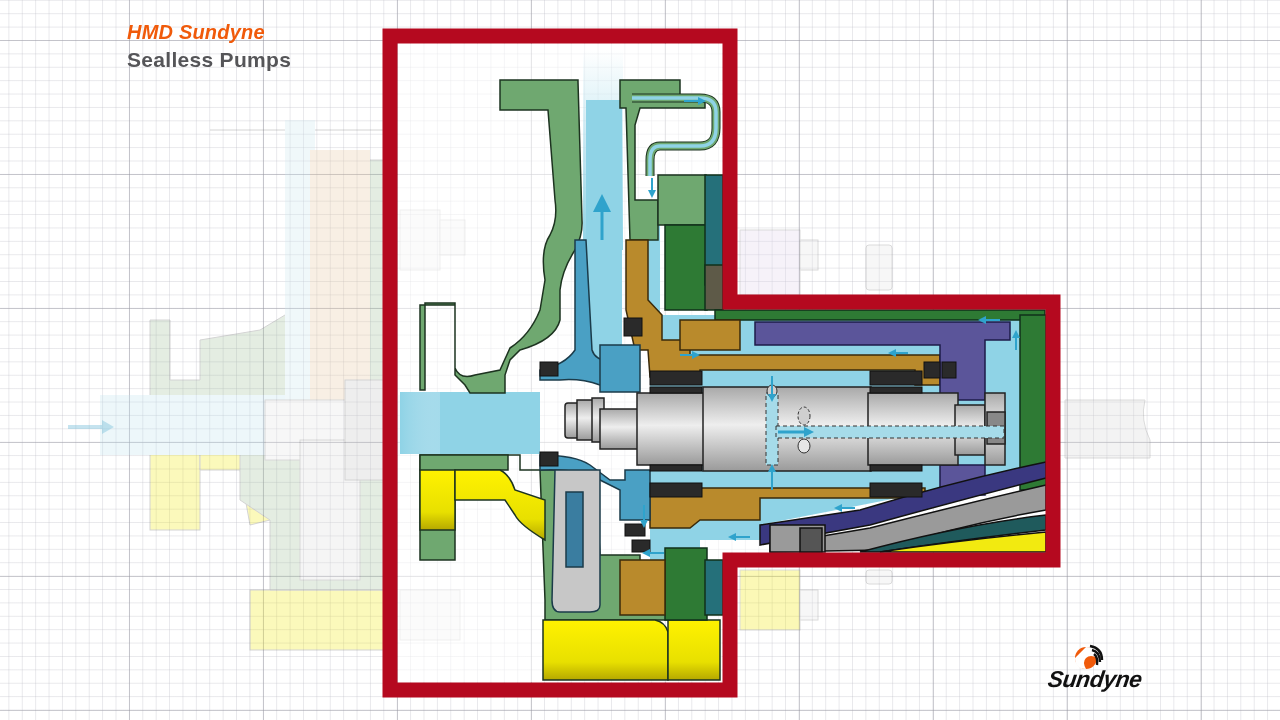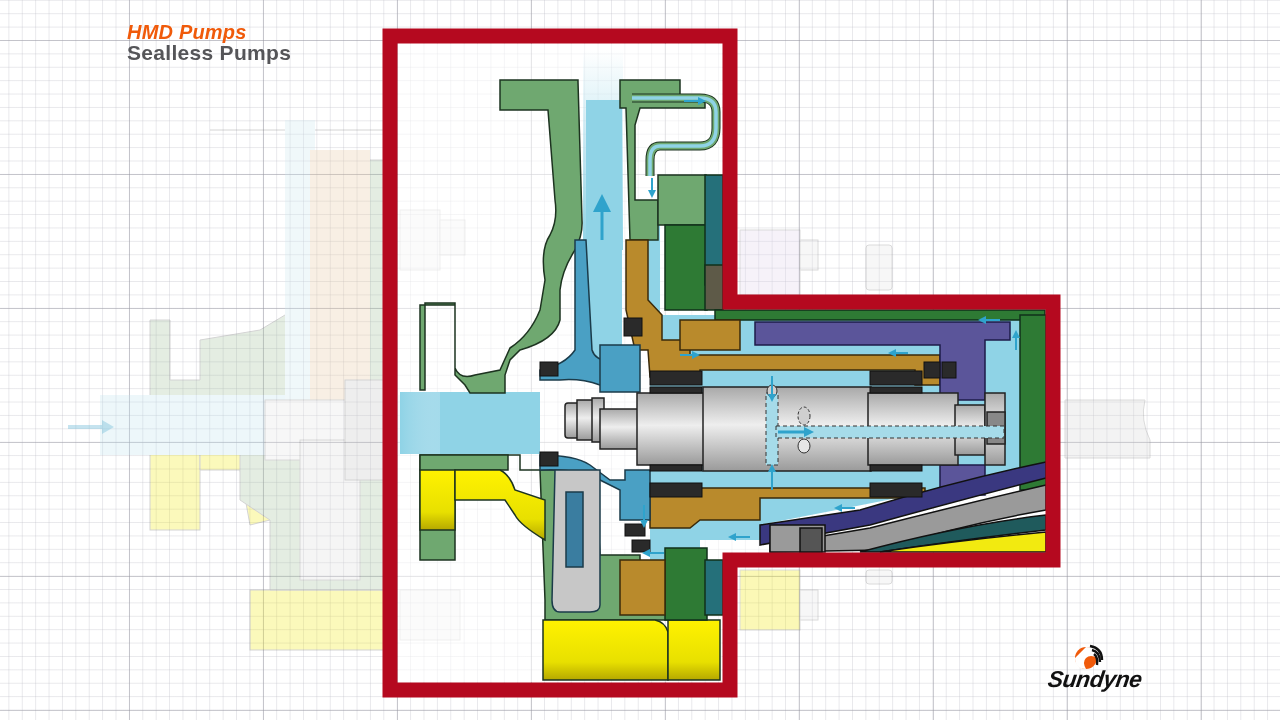--- a/index.html
+++ b/index.html
@@ -19,40 +19,40 @@
     background-position: -5px 40px, -5px 40px, -5px 40px, -5px 40px;
   }
   .title {
     position: absolute; left: 127px; top: 22px; line-height: 1;
   }
   .title .line1 {
     display: block; font-weight: bold; font-style: italic; font-size: 20px;
     color: #f05a0a; letter-spacing: 0.2px;
   }
   .title .line2 {
-    display: block; font-weight: bold; font-size: 21px;
+    display: block; margin-top: 7px; font-weight: bold; font-size: 21px;
     color: #555558; letter-spacing: 0.3px;
   }
   svg.diagram { position: absolute; left: 0; top: 0; }
   .logo {
     position: absolute; left: 1048px; top: 644px; width: 130px; height: 48px;
   }
   .logo .word {
     position: absolute; left: 0; top: 22px; font-size: 23px; font-weight: bold;
     font-style: italic; color: #111; letter-spacing: -0.5px;
     transform: skewX(-8deg);
   }
 </style>
 </head>
 <body>
 
 <div class="grid"></div>
 
 <div class="title">
-  <span class="line1">HMD Pumps</span>
+  <span class="line1">HMD Sundyne</span>
   <span class="line2">Sealless Pumps</span>
 </div>
 
 <svg class="diagram" width="1280" height="720" viewBox="0 0 1280 720" xmlns="http://www.w3.org/2000/svg">
   <defs>
     <linearGradient id="shaftGrad" x1="0" y1="0" x2="0" y2="1">
       <stop offset="0" stop-color="#a9a9a9"></stop>
       <stop offset="0.45" stop-color="#eeeeee"></stop>
       <stop offset="1" stop-color="#9a9a9a"></stop>
     </linearGradient>

